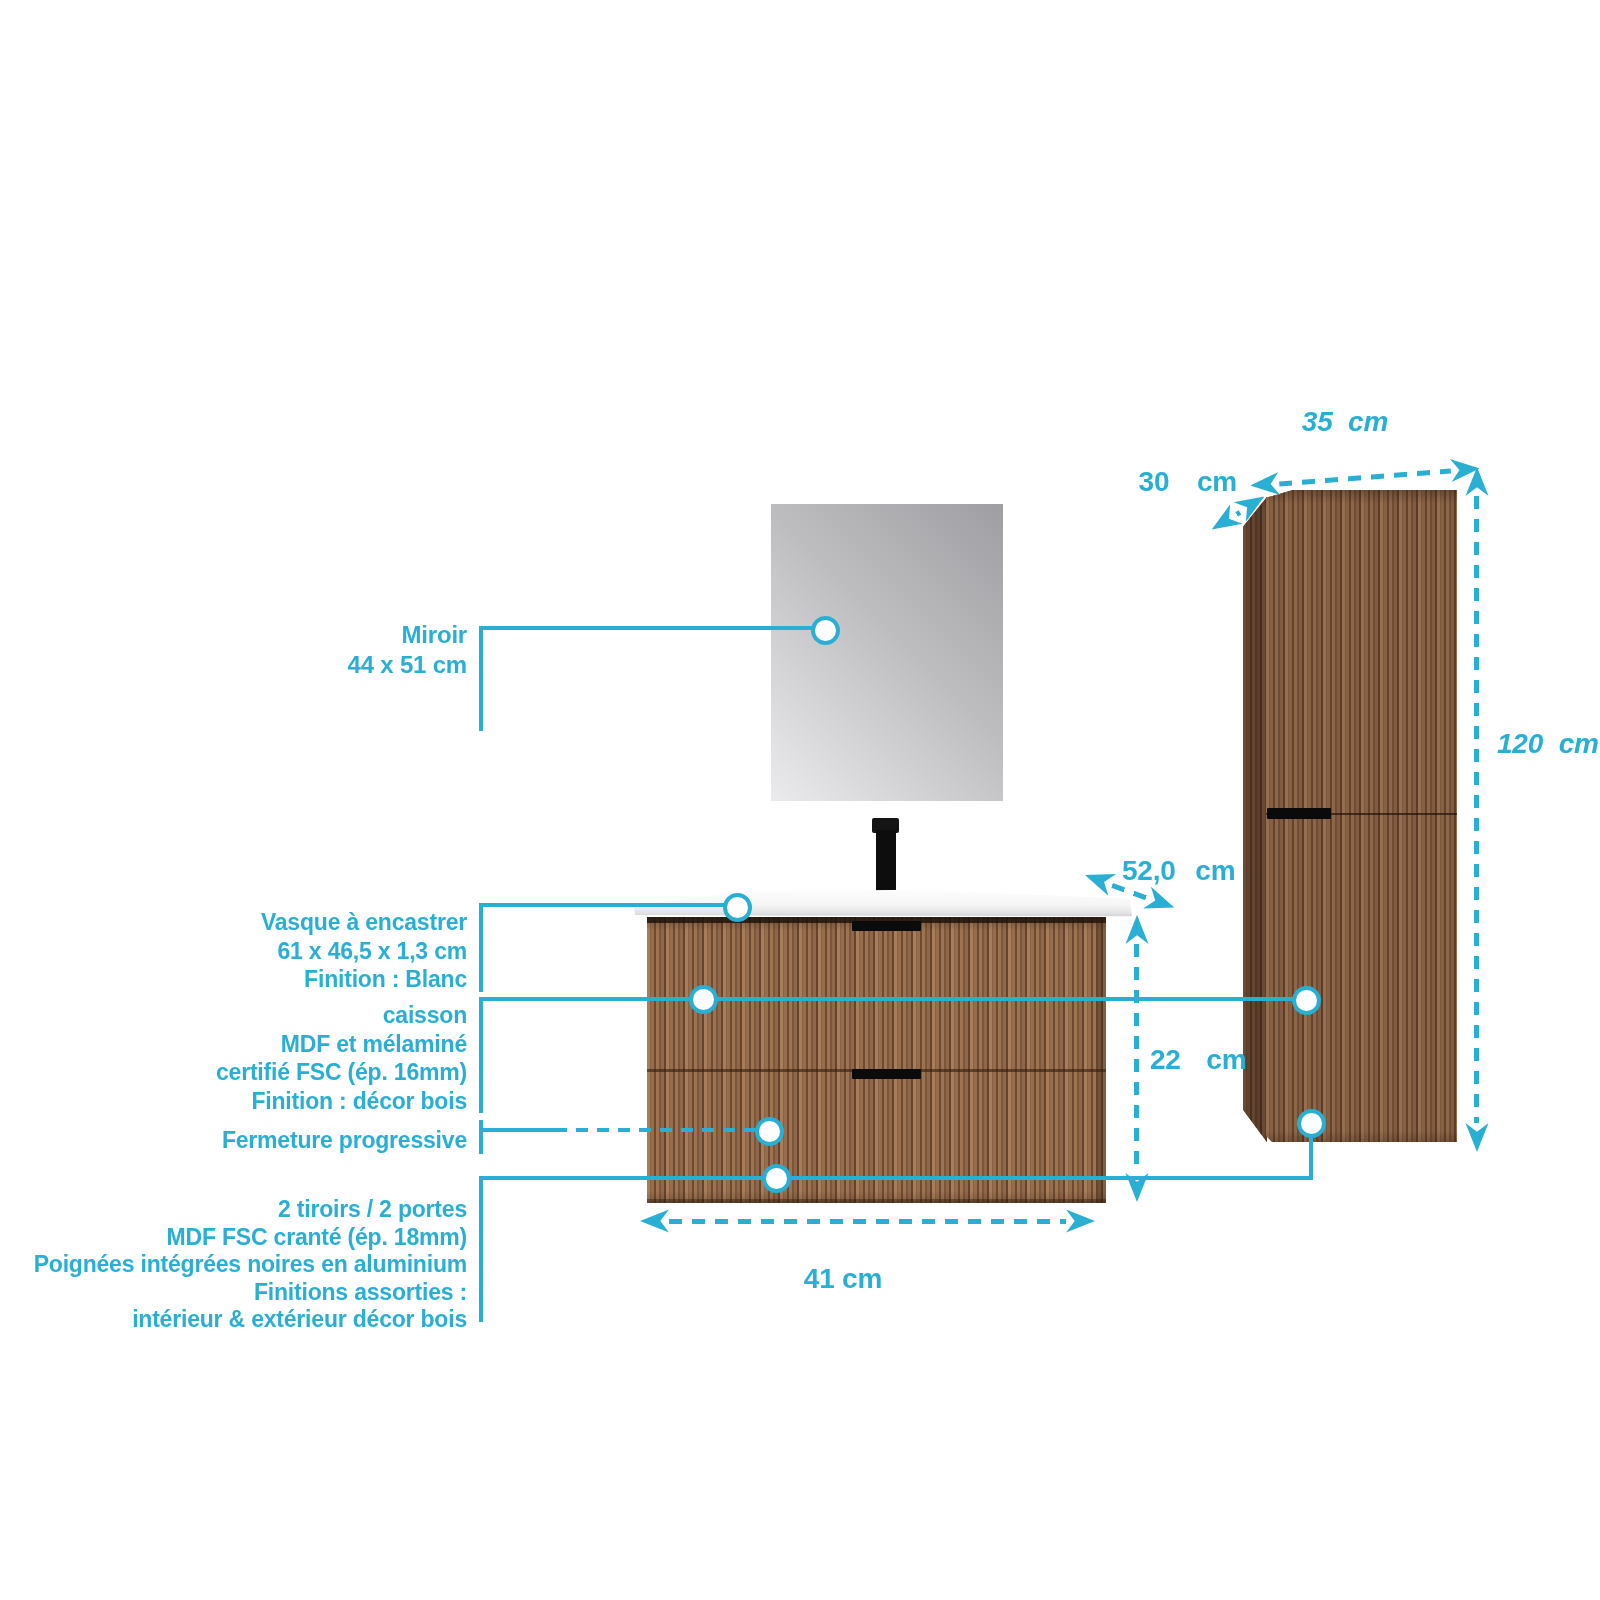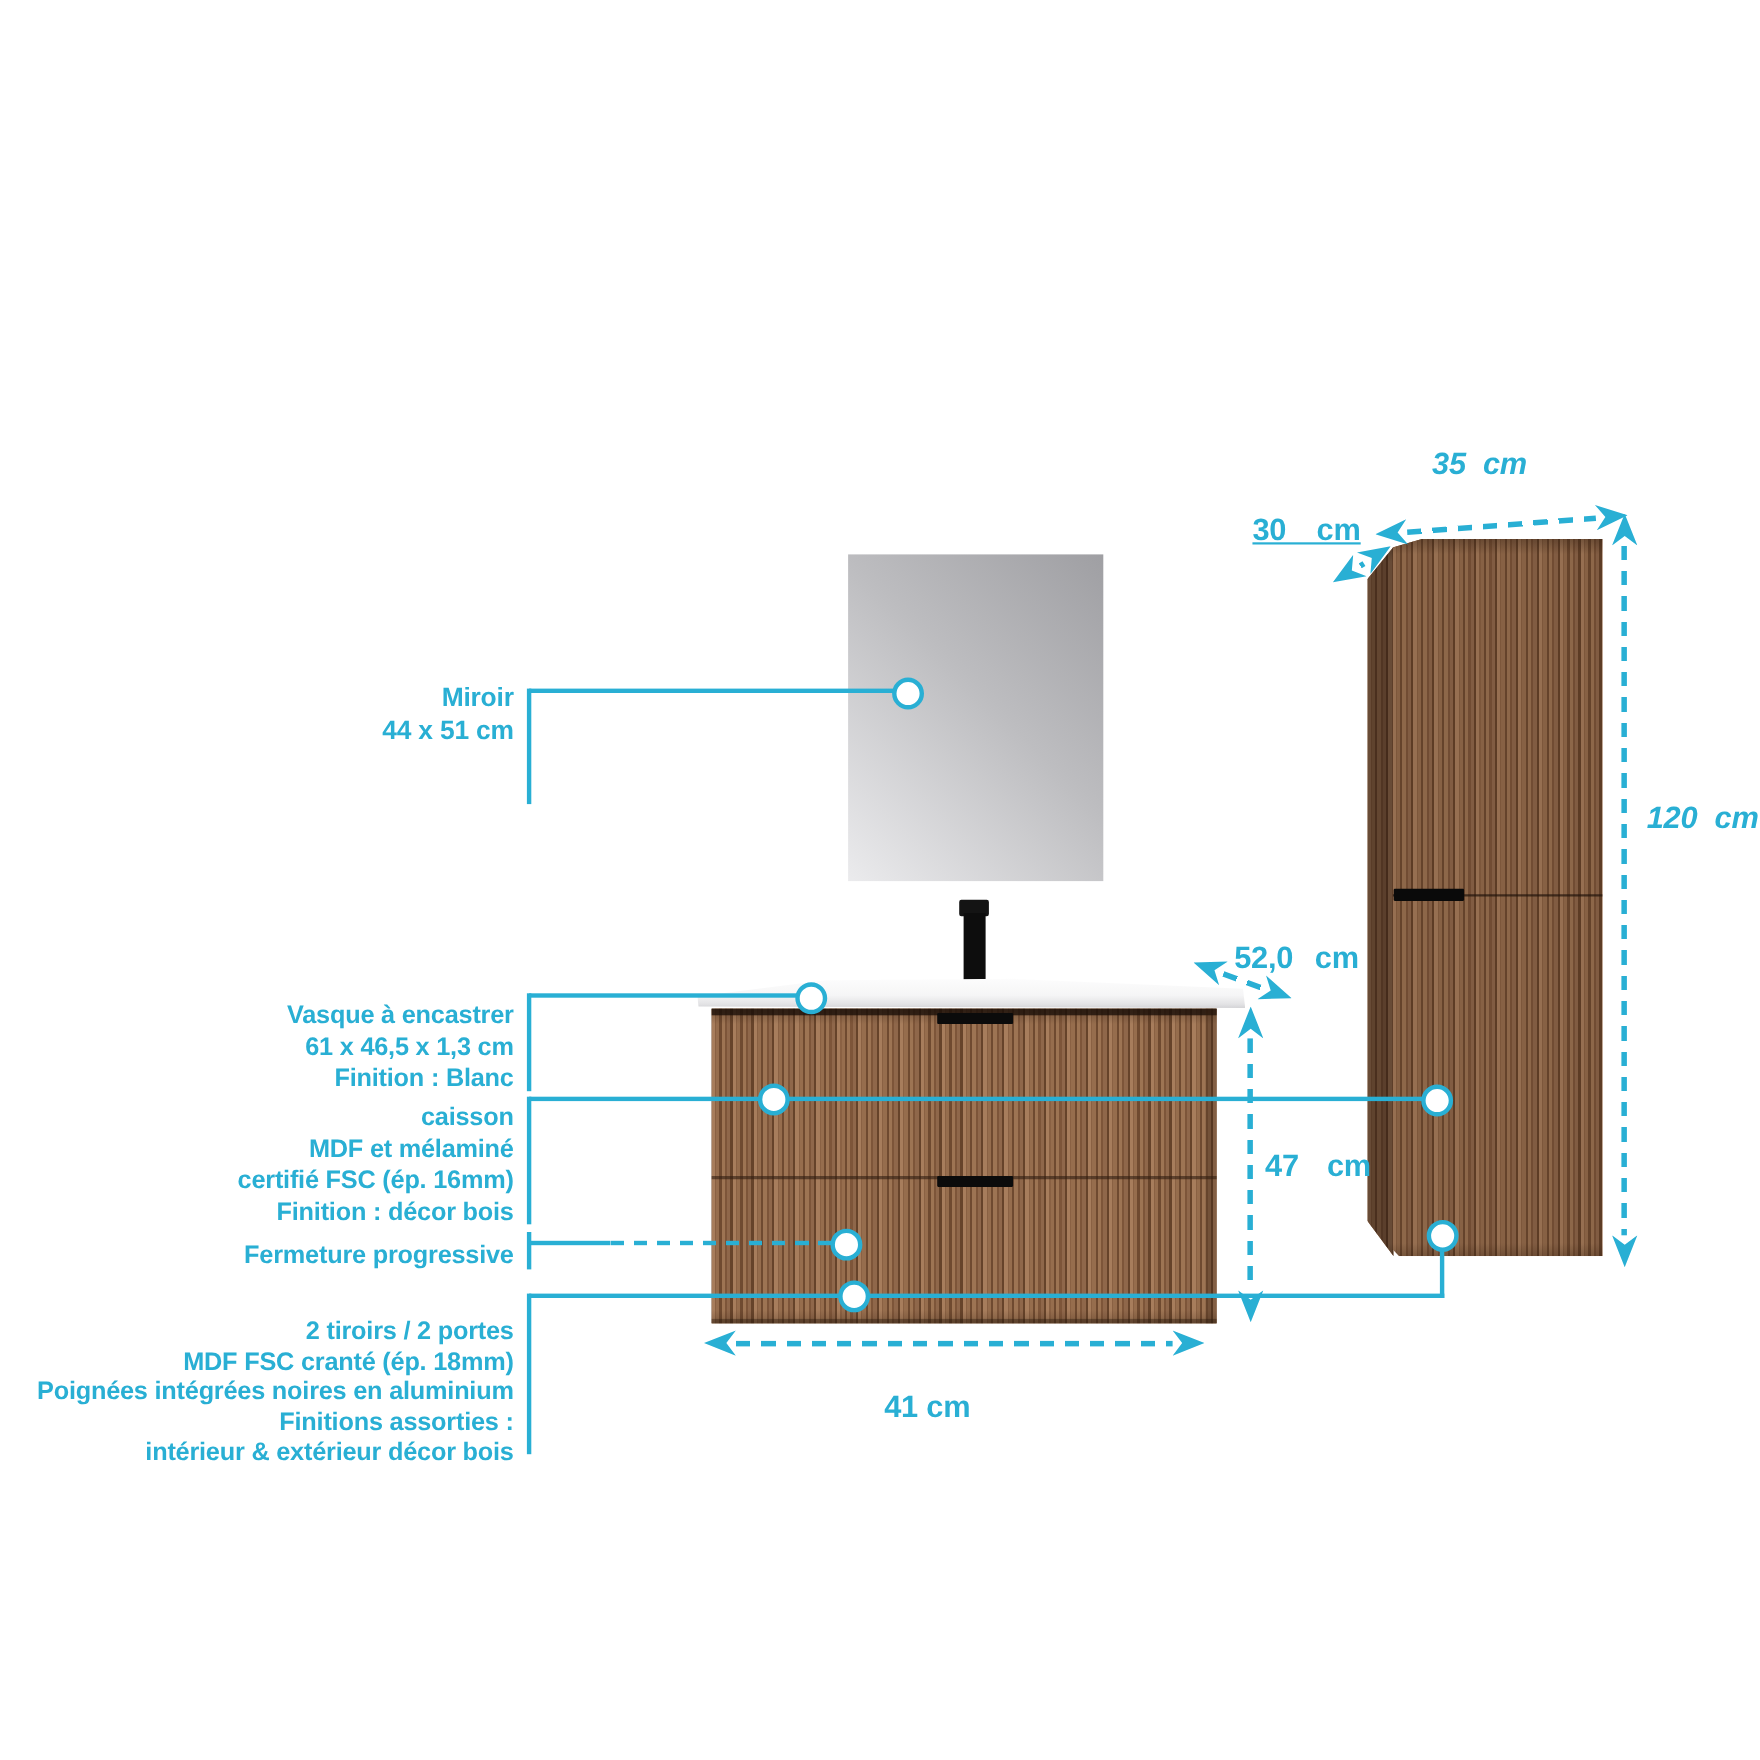--- a/index.html
+++ b/index.html
@@ -145,24 +145,24 @@
       <div class="dl"></div>
       <div class="ah r"></div>
   </div>
   <div class="dim" style="left:640px;top:1208px;width:455px;">
     <div class="ah"></div>
       <div class="dl"></div>
       <div class="ah r"></div>
   </div>
 
   <div class="abs dimtxt tc ws8" style="left:1245px;top:406px;width:200px;">35 cm</div>
-  <div class="abs dimtxt tr ws20" style="left:1080px;top:466px;width:157px;text-decoration:underline;">30 cm</div>
+  <div class="abs dimtxt tr ws20" style="left:1080px;top:466px;width:157px;">30 cm</div>
   <div class="abs dimtxt ws8" style="left:1497px;top:728px;text-align:right;">120 cm</div>
   <div class="abs dimtxt ws12" style="left:1122px;top:855px;">52,0 cm</div>
-  <div class="abs dimtxt ws18" style="left:1150px;top:1044px;">47 cm</div>
+  <div class="abs dimtxt ws18" style="left:1150px;top:1044px;">22 cm</div>
   <div class="abs dimtxt tc" style="left:743px;top:1263px;width:200px;">41 cm</div>
 
   <div class="abs lbl" style="top:620px;font-size:24px;line-height:30px;">
     <div>Miroir</div>
     <div>44 x 51 cm</div>
   </div>
 
   <div class="abs lbl" style="top:908px;">
     <div>Vasque à encastrer</div>
     <div>61 x 46,5 x 1,3 cm</div>

